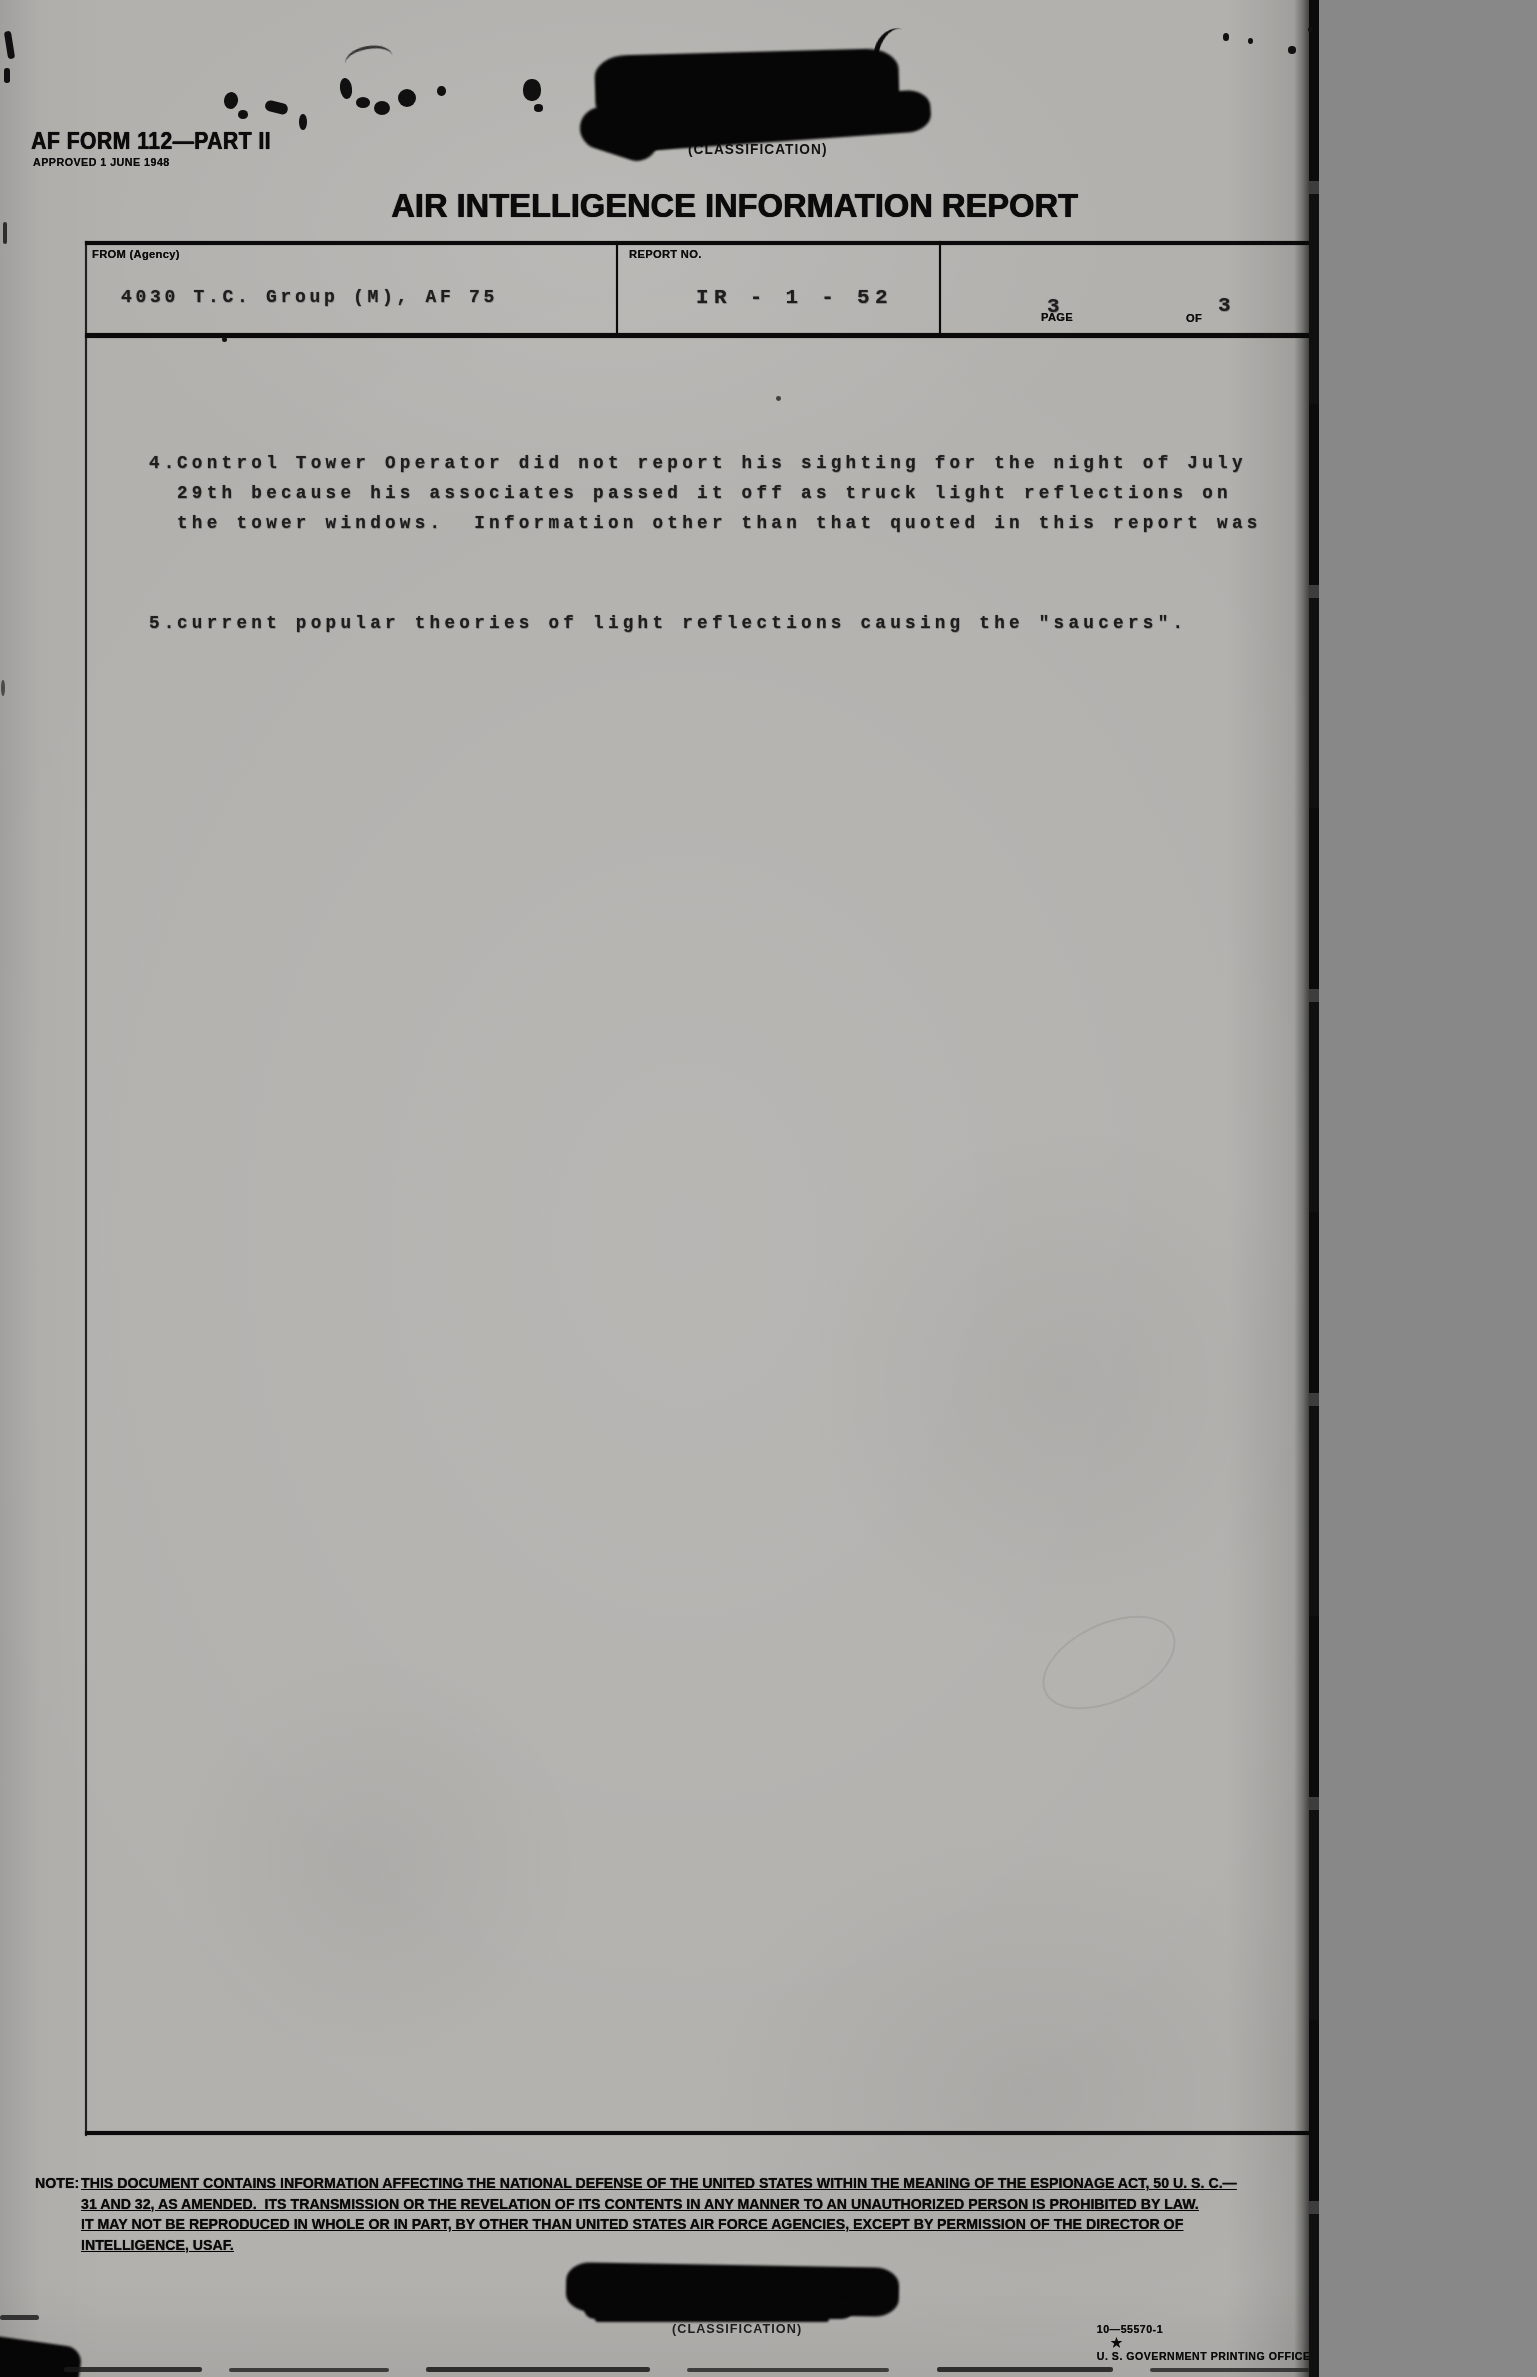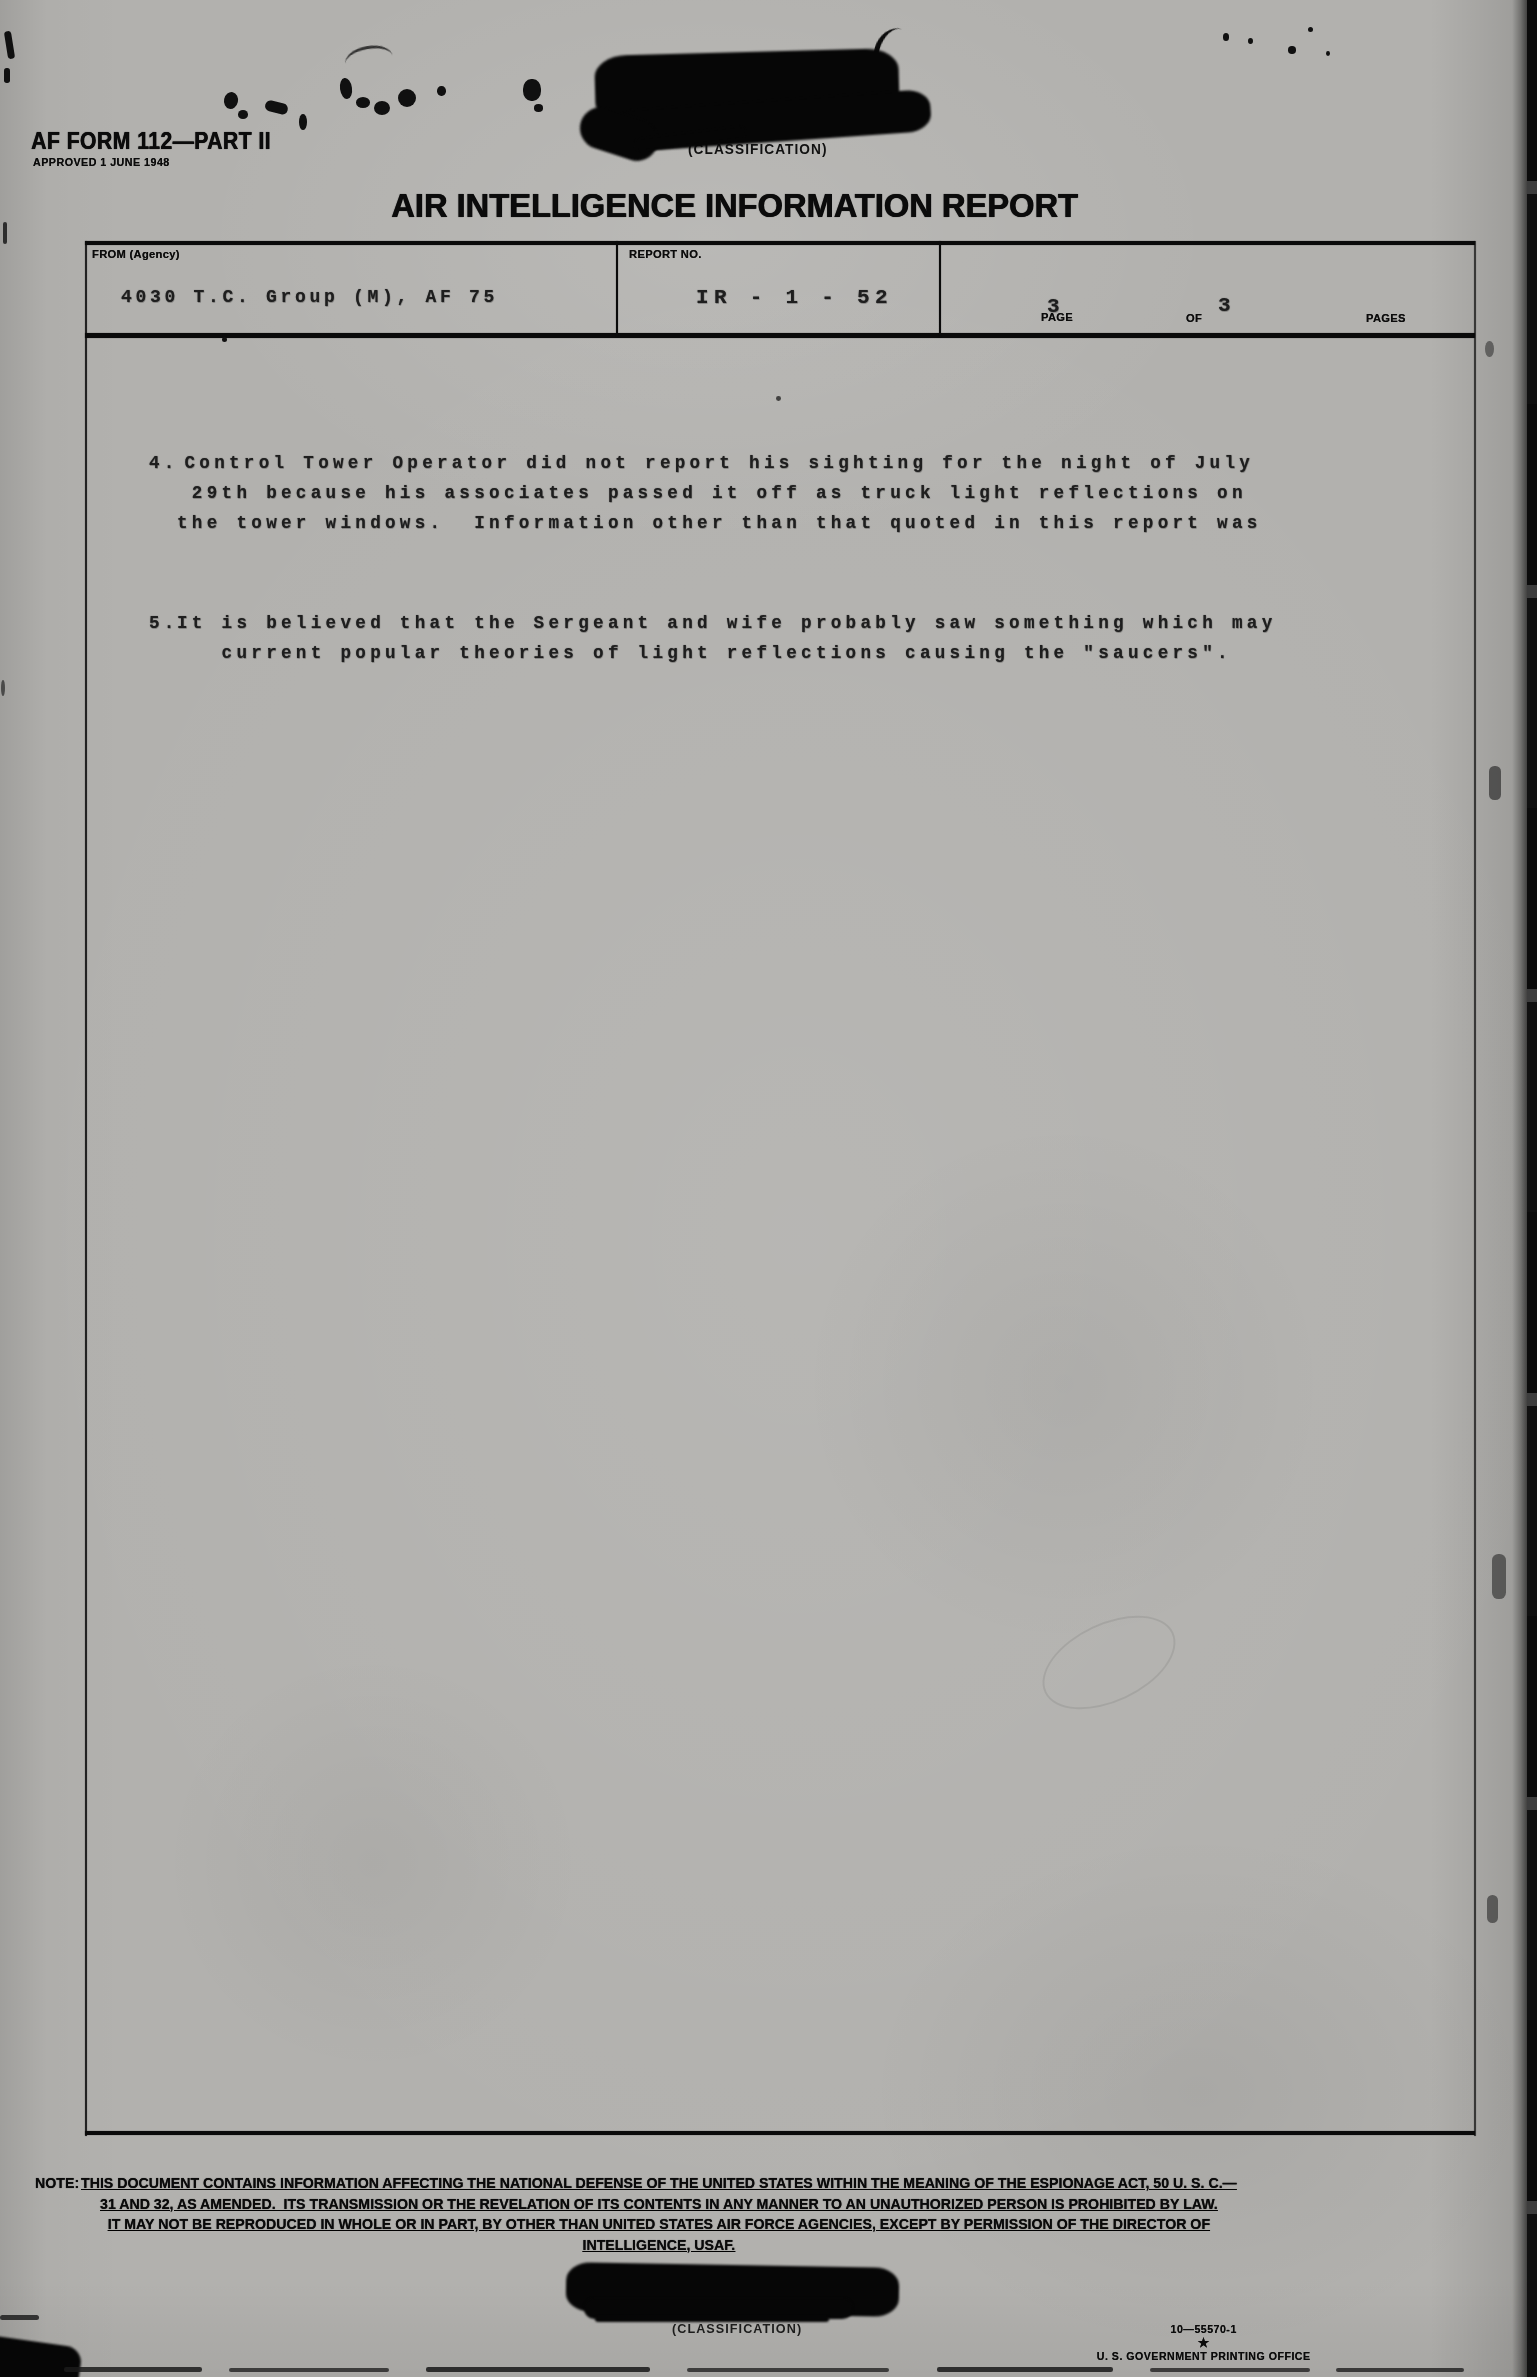--- a/index.html
+++ b/index.html
@@ -1,28 +1,27 @@
 <!DOCTYPE html>
 <html style="font-size:8.5px"><head>
 <meta charset="utf-8">
 <style>
   html,body{margin:0;padding:0;background:#888;}
   #page{
     position:relative;
-    width:1537px;height:2377px;
+    width:1319px;height:2377px;
     overflow:hidden;
     background-color:#b2b1ae;
     background-image:
       radial-gradient(ellipse 798px 479px at 46% 10%, rgba(255,255,255,0.10), transparent 65%),
       radial-gradient(ellipse 1118px 1437px at 52% 52%, rgba(255,255,255,0.07), transparent 72%),
       radial-gradient(ellipse 479px 373px at 78% 88%, rgba(0,0,0,0.05), transparent 70%),
       linear-gradient(90deg, rgba(0,0,0,0.10) 0, rgba(0,0,0,0.02) 3%, rgba(0,0,0,0) 8%, rgba(0,0,0,0) 93%, rgba(0,0,0,0.14) 100%),
       linear-gradient(0deg, rgba(0,0,0,0.06) 0, rgba(0,0,0,0) 4%);
     font-family:"Liberation Sans", sans-serif;
-    text-align:center;
   }
   .abs{position:absolute;}
   .pre{white-space:pre;}
   
   .printed{font-family:"Liberation Sans",sans-serif;font-weight:bold;color:#0b0b0b;
     text-shadow:0 0 0.5px rgba(10,10,10,.8);}
   .lbl{font-size:11.2px;letter-spacing:0.3px;}
   
   .typed{font-family:"Liberation Mono","DejaVu Sans Mono",monospace;font-weight:bold;
     color:#1e1e1e;font-size:17.6px;line-height:30px;letter-spacing:4.3px;
@@ -85,21 +84,20 @@
 
   <div class="para typed" style="top:448px;">
     <span class="num">4.</span>
     <div class="pre">Control Tower Operator did not report his sighting for the night of July</div>
     <div class="pre">29th because his associates passed it off as truck light reflections on</div>
     <div class="pre">the tower windows.  Information other than that quoted in this report was</div>
   </div>
 
   <div class="para typed" style="top:608px;">
     <span class="num">5.</span>
-    <div class="pre">It is believed that the Sergeant and wife probably saw something which may</div>
     <div class="pre">current popular theories of light reflections causing the "saucers".</div>
   </div>
 
   <div class="abs note-line" style="left:35px;top:2173px;">NOTE:</div>
   <div class="abs" style="left:81px;top:2173px;text-decoration:underline;">
     <div class="note-line">THIS DOCUMENT CONTAINS INFORMATION AFFECTING THE NATIONAL DEFENSE OF THE UNITED STATES WITHIN THE MEANING OF THE ESPIONAGE ACT, 50 U. S. C.—</div>
     <div class="note-line">31 AND 32, AS AMENDED.  ITS TRANSMISSION OR THE REVELATION OF ITS CONTENTS IN ANY MANNER TO AN UNAUTHORIZED PERSON IS PROHIBITED BY LAW.</div>
     <div class="note-line">IT MAY NOT BE REPRODUCED IN WHOLE OR IN PART, BY OTHER THAN UNITED STATES AIR FORCE AGENCIES, EXCEPT BY PERMISSION OF THE DIRECTOR OF</div>
     <div class="note-line">INTELLIGENCE, USAF.</div>
   </div>

